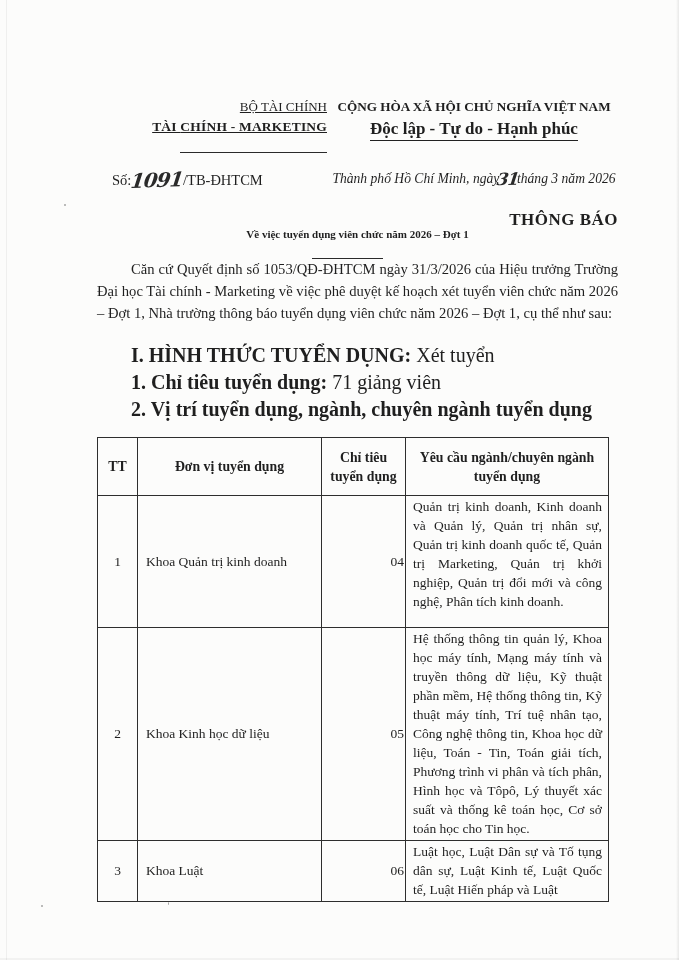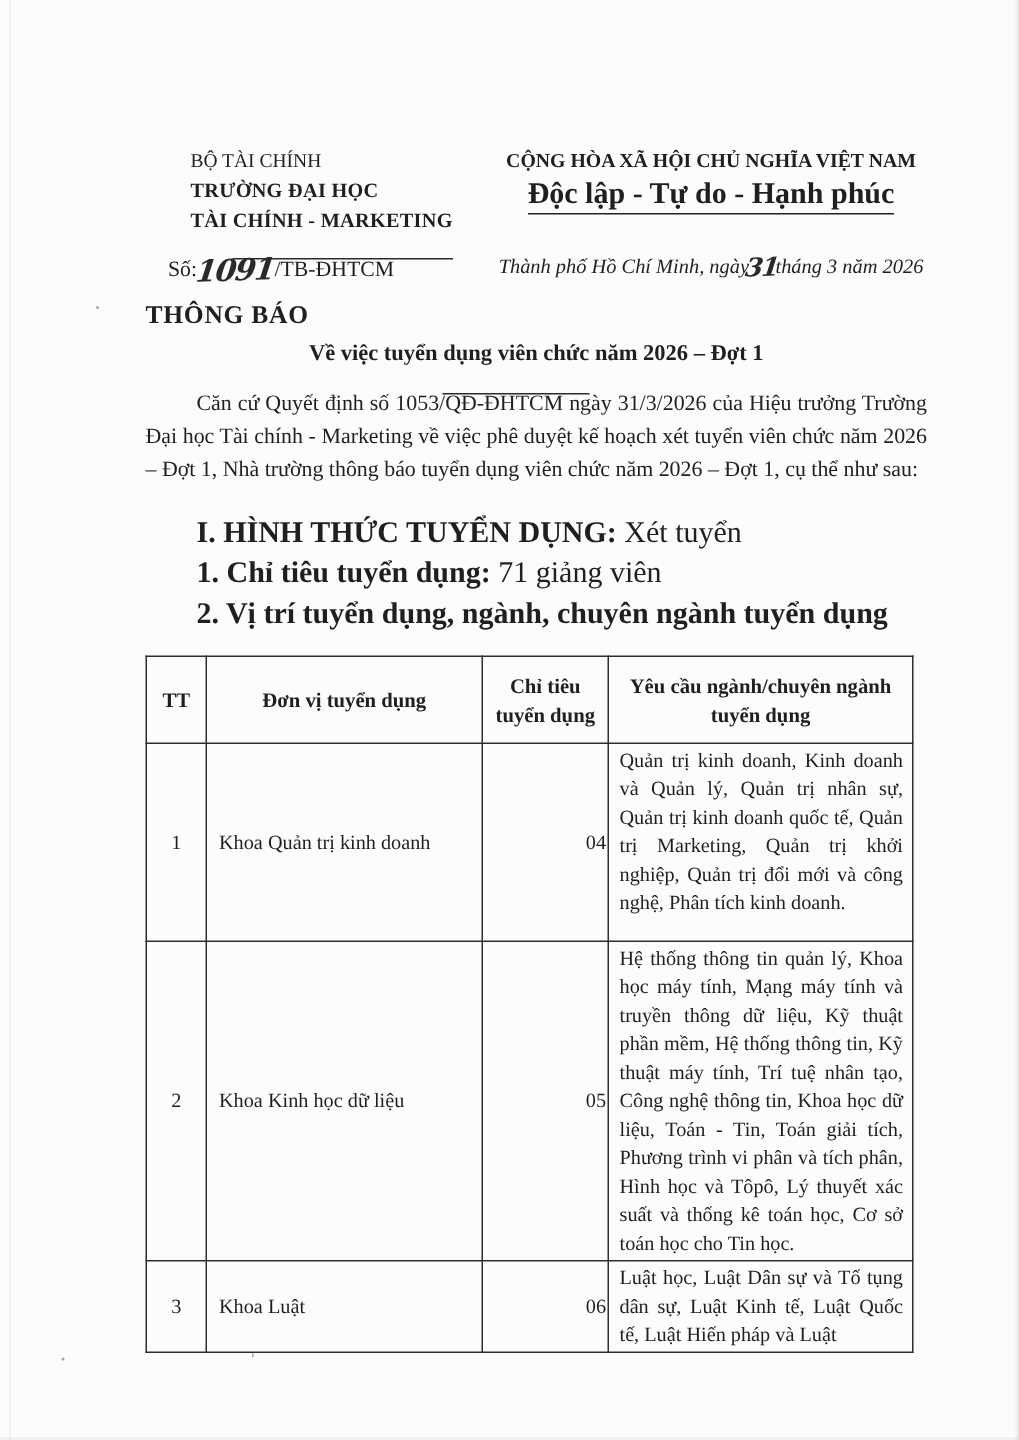--- a/index.html
+++ b/index.html
@@ -13,38 +13,38 @@
     overflow:hidden;
   }
   .edge-left{position:absolute;left:6px;top:0;width:1px;height:100%;background:rgba(0,0,0,0.05);}
   .edge-right{position:absolute;right:0;top:0;width:3px;height:100%;background:linear-gradient(to left,rgba(0,0,0,0.08),rgba(0,0,0,0));}
   .edge-bottom{position:absolute;left:0;bottom:0;width:100%;height:2px;background:rgba(0,0,0,0.04);}
   .speck{position:absolute;width:2px;height:2px;border-radius:50%;background:rgba(60,60,60,0.45);}
 
   .b{font-weight:bold;}
   .ul{border-bottom:1.4px solid #2a2a2a;padding-bottom:18px;}
 
-  .org{position:absolute;left:127px;top:97px;width:200px;text-align:left;line-height:20px;font-size:13px;}
+  .org{position:absolute;left:127px;top:97px;width:200px;text-align:right;line-height:20px;font-size:13px;text-decoration:underline;}
   .org .l23{font-weight:bold;font-size:13.5px;letter-spacing:0.2px;}
   .national{position:absolute;left:320px;top:96px;width:308px;text-align:center;line-height:22px;}
   .national .l1{font-weight:bold;font-size:13.2px;}
-  .national .l2{font-weight:bold;font-size:20px;}
+  .national .l2{font-weight:bold;font-size:17px;}
   .national .l2 span{border-bottom:1.5px solid #222;padding-bottom:1.5px;}
 
   .docnum{position:absolute;left:112px;top:167px;font-size:14.5px;height:26px;display:flex;align-items:center;}
   .hand{
     font-family:"DejaVu Serif",serif;font-style:italic;font-weight:600;
     display:inline-block;transform:skewX(-9deg) rotate(-2deg);
     font-size:20px;line-height:18px;letter-spacing:-1px;color:#2a2a2a;
   }
   .hand-day{font-size:17px;margin:0 -2px;vertical-align:-2px;}
   .dateline{position:absolute;left:318px;top:170px;width:312px;text-align:center;font-size:13.6px;font-style:italic;}
 
-  .title{position:absolute;left:97px;top:200px;width:521px;text-align:left;font-weight:bold;font-size:17px;letter-spacing:0.5px;}
-  .subtitle{position:absolute;left:97px;top:228px;width:521px;text-align:center;font-weight:bold;font-size:15px;}
+  .title{position:absolute;left:97px;top:210px;width:521px;text-align:right;font-weight:bold;font-size:17px;letter-spacing:0.5px;}
+  .subtitle{position:absolute;left:97px;top:228px;width:521px;text-align:center;font-weight:bold;font-size:11px;}
 
   .bodytext{
     position:absolute;left:97px;top:259px;width:521px;margin:0;
     font-size:14.6px;line-height:21.8px;text-align:justify;text-indent:34px;
   }
   .sect{position:absolute;left:97px;width:521px;font-size:20px;padding-left:34px;box-sizing:border-box;}
   .sect-1{top:344px;}
   .sect-2{top:371px;}
   .sect-3{top:398px;}
   .posline{position:absolute;left:97px;top:423px;width:521px;font-size:14.3px;padding-left:17px;box-sizing:border-box;}
@@ -71,21 +71,20 @@
 <div class="page">
   <div class="edge-left"></div>
   <div class="edge-right"></div>
   <div class="edge-bottom"></div>
   <div class="speck" style="left:64px;top:204px;"></div>
   <div class="speck" style="left:41px;top:905px;"></div>
   <div class="speck" style="left:168px;top:902px;width:1px;height:3px;"></div>
 
   <div class="org">
     <div>BỘ TÀI CHÍNH</div>
-    <div class="l23">TRƯỜNG ĐẠI HỌC</div>
     <div class="l23"><span>TÀI </span><span class="ul">CHÍNH - MARKETING</span></div>
   </div>
 
   <div class="national">
     <div class="l1">CỘNG HÒA XÃ HỘI CHỦ NGHĨA VIỆT NAM</div>
     <div class="l2"><span>Độc lập - Tự do - Hạnh phúc</span></div>
   </div>
 
   <div class="docnum">
     <span>Số:</span>

